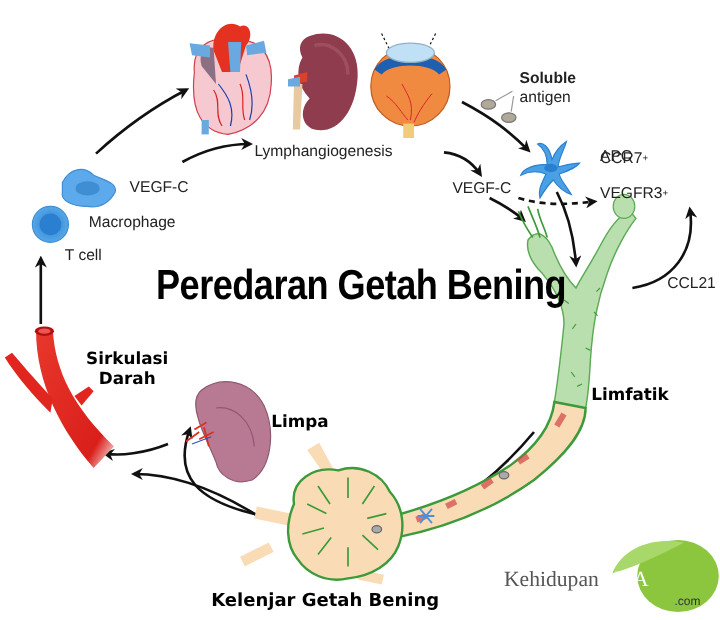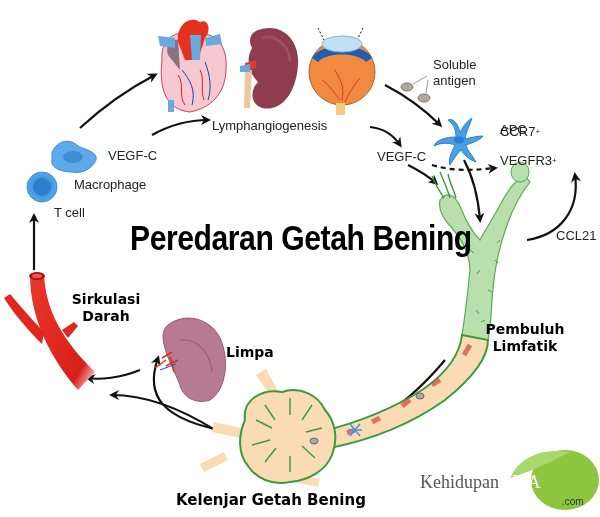--- a/index.html
+++ b/index.html
@@ -146,35 +146,34 @@
       <ellipse cx="565" cy="480" rx="34" ry="30" fill="#8cc63f"></ellipse>
       <path d="M510,478 C520,455 545,448 570,452 C555,460 535,470 510,478 Z" fill="#a8d86a"></path>
     </g>
   </svg>
 
   <div class="lbl" style="left:212px; top:118px;">Lymphangiogenesis</div>
   <div class="lbl" style="left:108px; top:148px;">VEGF-C</div>
   <div class="lbl" style="left:377px; top:149px;">VEGF-C</div>
   <div class="lbl" style="left:74px; top:177px;">Macrophage</div>
   <div class="lbl" style="left:54px; top:205px;">T cell</div>
-  <div class="lbl" style="left:433px; top:57px;">Soluble</div>
+  <div class="lbl" style="left:433px; top:57px;font-weight:bold;">Soluble</div>
   <div class="lbl" style="left:433px; top:73px;">antigen</div>
   <div class="lbl" style="left:500px; top:122px;">APC</div>
   <div class="lbl" style="left:500px; top:124px;"><span>CCR7</span><span class="sup">+</span></div>
   <div class="lbl" style="left:500px; top:153px;"><span>VEGFR3</span><span class="sup">+</span></div>
   <div class="lbl" style="left:556px; top:228px;">CCL21</div>
 
   <div class="title">Peredaran Getah Bening</div>
 
   <div class="lbl bold" style="left:56px; top:291px; width:100px;">
     <div>Sirkulasi</div>
     <div>Darah</div>
   </div>
   <div class="lbl bold" style="left:226px; top:344px;">Limpa</div>
   <div class="lbl bold" style="left:482px; top:321px; width:86px;">
-    <div>Pembuluh</div>
     <div>Limfatik</div>
   </div>
   <div class="lbl bold" style="left:176px; top:492px; font-size:15px;">Kelenjar Getah Bening</div>
 
   <div class="wm"><span>Kehidupan</span><span class="kita">KITA</span></div>
   <div class="wm-com">.com</div>
 </div>
 
 </body></html>

